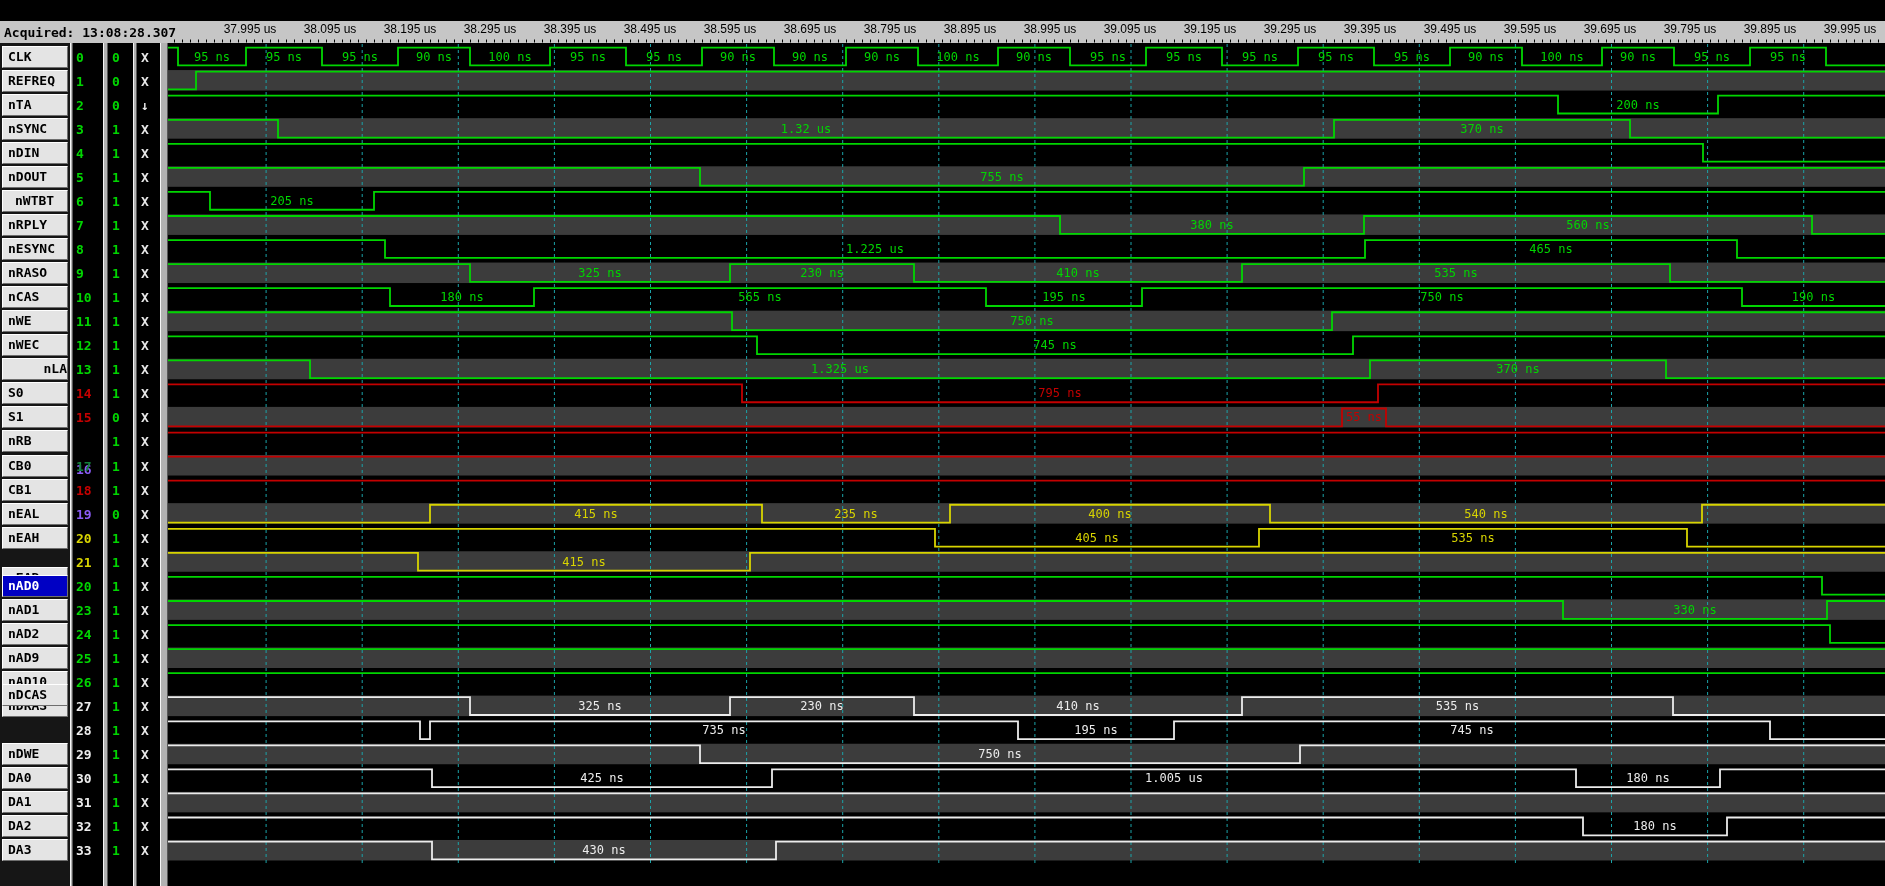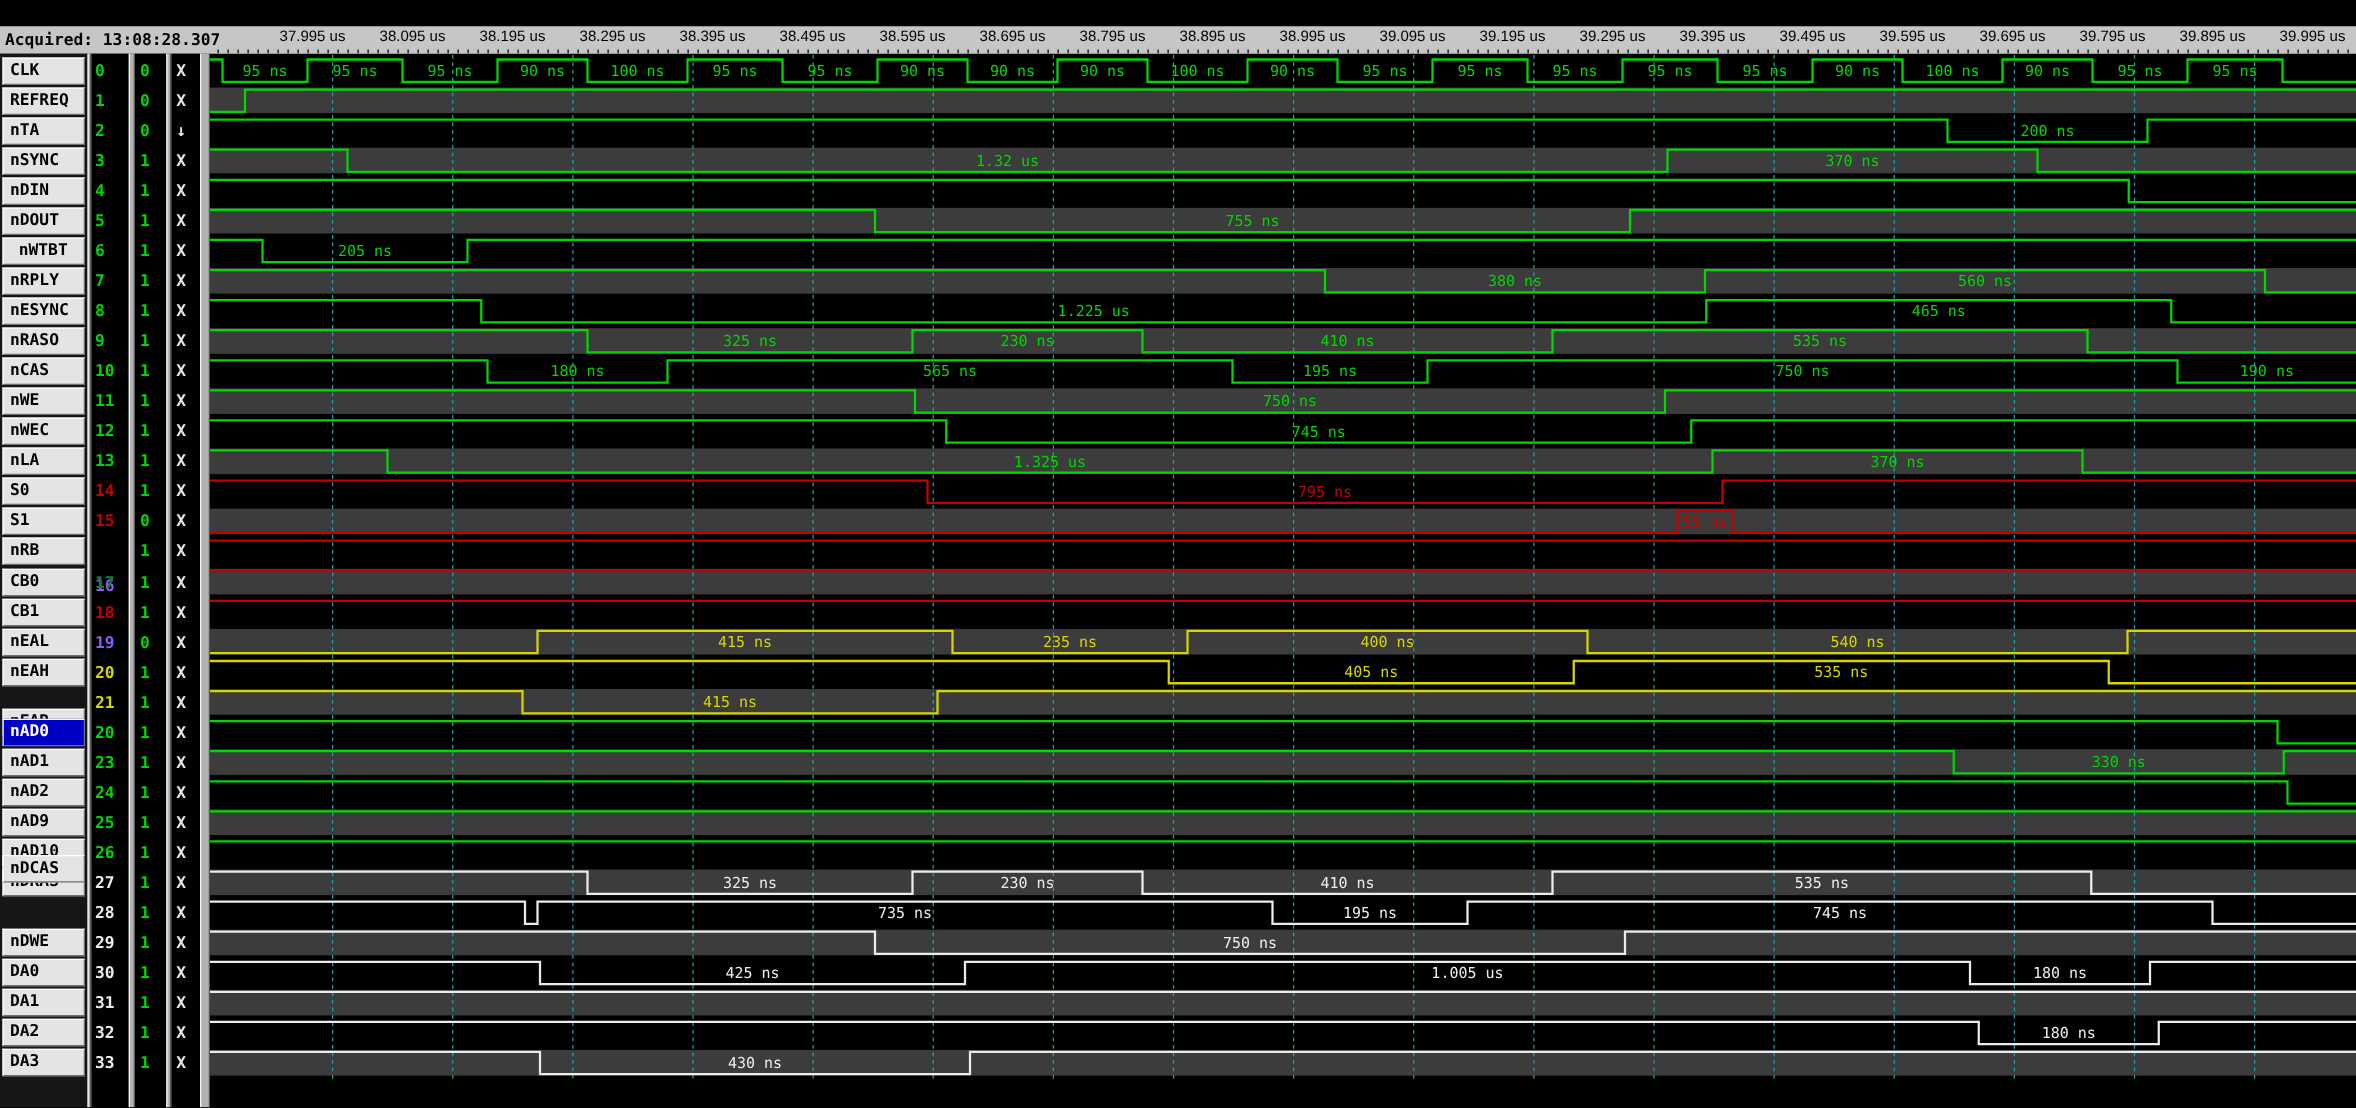--- a/index.html
+++ b/index.html
@@ -332,21 +332,21 @@
       <span class="cell" style="left: 112px; top: 290.1px; color: rgb(0, 214, 0);">1</span>
       <span class="cell" style="left: 141px; top: 290.1px; color: rgb(232, 232, 232);">X</span>
       <div class="btn" style="top: 310.16px;">nWE</div>
       <span class="cell" style="left: 76px; top: 314.16px; color: rgb(0, 214, 0);">11</span>
       <span class="cell" style="left: 112px; top: 314.16px; color: rgb(0, 214, 0);">1</span>
       <span class="cell" style="left: 141px; top: 314.16px; color: rgb(232, 232, 232);">X</span>
       <div class="btn" style="top: 334.22px;">nWEC</div>
       <span class="cell" style="left: 76px; top: 338.22px; color: rgb(0, 214, 0);">12</span>
       <span class="cell" style="left: 112px; top: 338.22px; color: rgb(0, 214, 0);">1</span>
       <span class="cell" style="left: 141px; top: 338.22px; color: rgb(232, 232, 232);">X</span>
-      <div class="btn" style="top: 358.28px;">nLA</div>
+      <div class="btn" style="top: 358.28px; text-align: right;">nLA</div>
       <span class="cell" style="left: 76px; top: 362.28px; color: rgb(0, 214, 0);">13</span>
       <span class="cell" style="left: 112px; top: 362.28px; color: rgb(0, 214, 0);">1</span>
       <span class="cell" style="left: 141px; top: 362.28px; color: rgb(232, 232, 232);">X</span>
       <div class="btn" style="top: 382.34px;">S0</div>
       <span class="cell" style="left: 76px; top: 386.34px; color: rgb(196, 0, 0);">14</span>
       <span class="cell" style="left: 112px; top: 386.34px; color: rgb(0, 214, 0);">1</span>
       <span class="cell" style="left: 141px; top: 386.34px; color: rgb(232, 232, 232);">X</span>
       <div class="btn" style="top: 406.4px;">S1</div>
       <span class="cell" style="left: 76px; top: 410.4px; color: rgb(196, 0, 0);">15</span>
       <span class="cell" style="left: 112px; top: 410.4px; color: rgb(0, 214, 0);">0</span>

